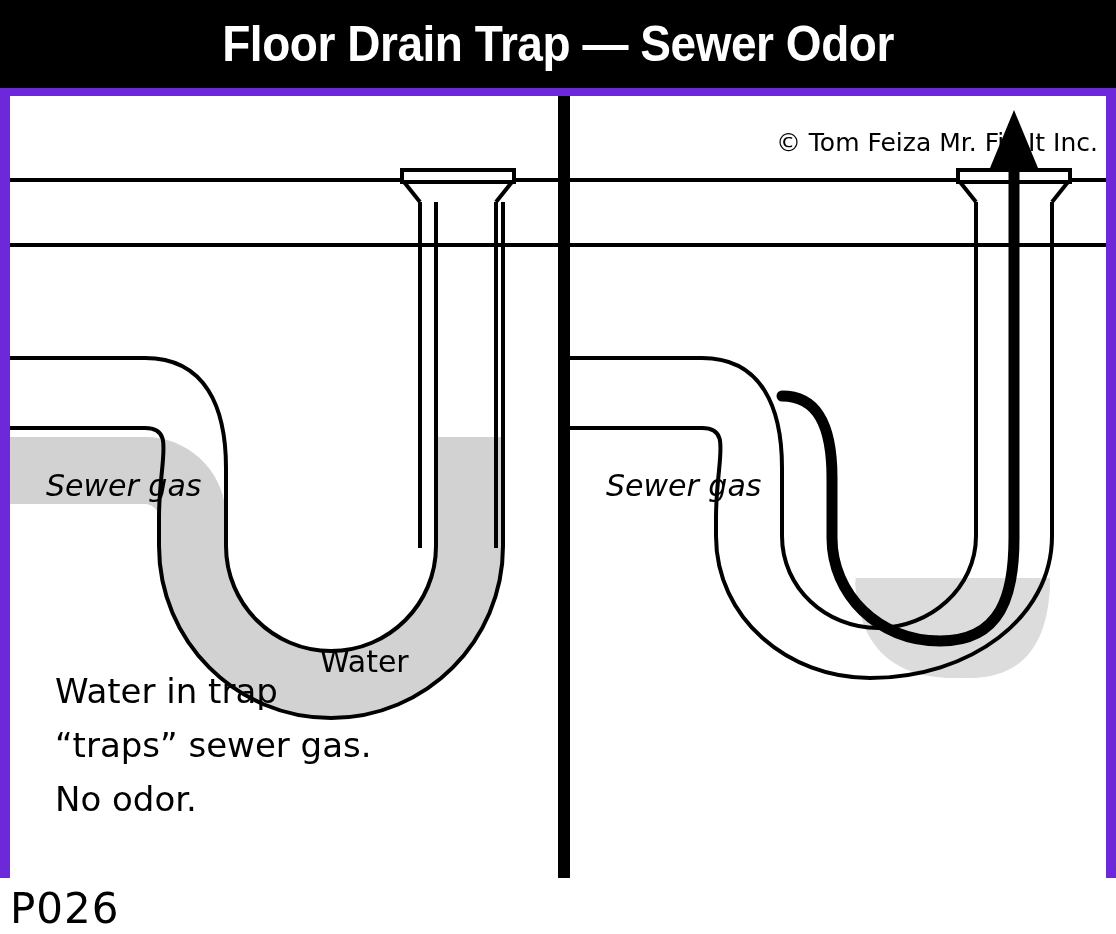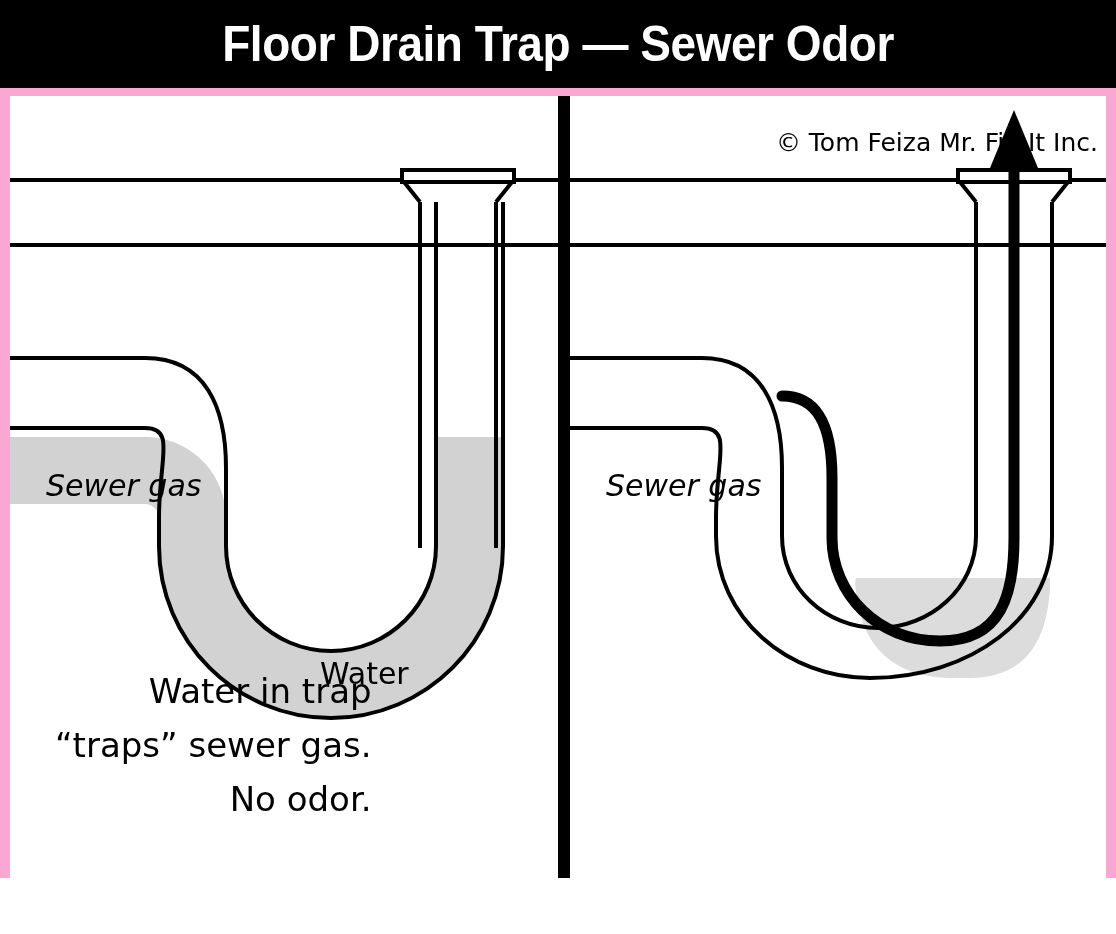--- a/index.html
+++ b/index.html
@@ -2,21 +2,21 @@
 <html><head>
 <meta charset="utf-8">
 <style>
   html,body{margin:0;padding:0;}
   body{
     width:1116px;height:934px;
     background:#ffffff;
     font-family:"DejaVu Sans", sans-serif;
     overflow:hidden;
   }
-  #root{position:relative;width:1116px;height:934px;background:#f9a8d4;text-align:right;}
+  #root{position:relative;width:1116px;height:934px;background:#6d28d9;}
 
   
   .titlebar{
     position:absolute;left:0;top:0;width:1116px;height:88px;
     background:#000000;
     display:flex;align-items:center;justify-content:center;
   }
   .titlebar h1{
     margin:0;
     color:#ffffff;
@@ -54,21 +54,21 @@
 
   
   .dlabel{
     position:absolute;
     font-family:"DejaVu Sans", sans-serif;
     font-style:italic;
     font-size:30px;
     color:#000000;
     white-space:nowrap;
   }
-  .dlabel.upright{font-style:normal;margin-top:12px;}
+  .dlabel.upright{font-style:normal;}
 
   
   .caption{
     position:absolute;
     font-family:"DejaVu Sans", sans-serif;
     font-size:34px;
     line-height:54px;
     color:#000000;
     white-space:pre-line;
   }
@@ -211,14 +211,17 @@
         <polygon fill="#000000" stroke="none" points="444,14 468,72 420,72"></polygon>
       </svg>
 
       <div class="dlabel" style="left:36px;top:372px;">Sewer gas</div>
 
     </div>
 
   </div>
 
   <div class="footer-bg"></div>
+  <div class="footer">
+    <span class="code">P026</span>
+  </div>
 
 </div>
 
 </body></html>

